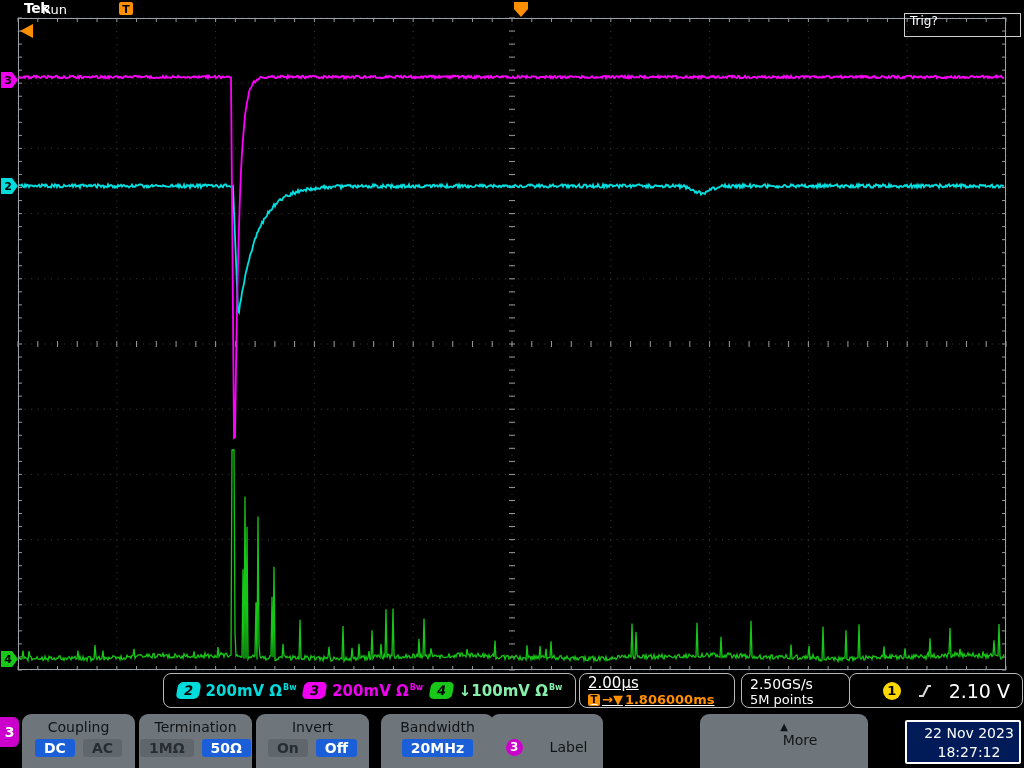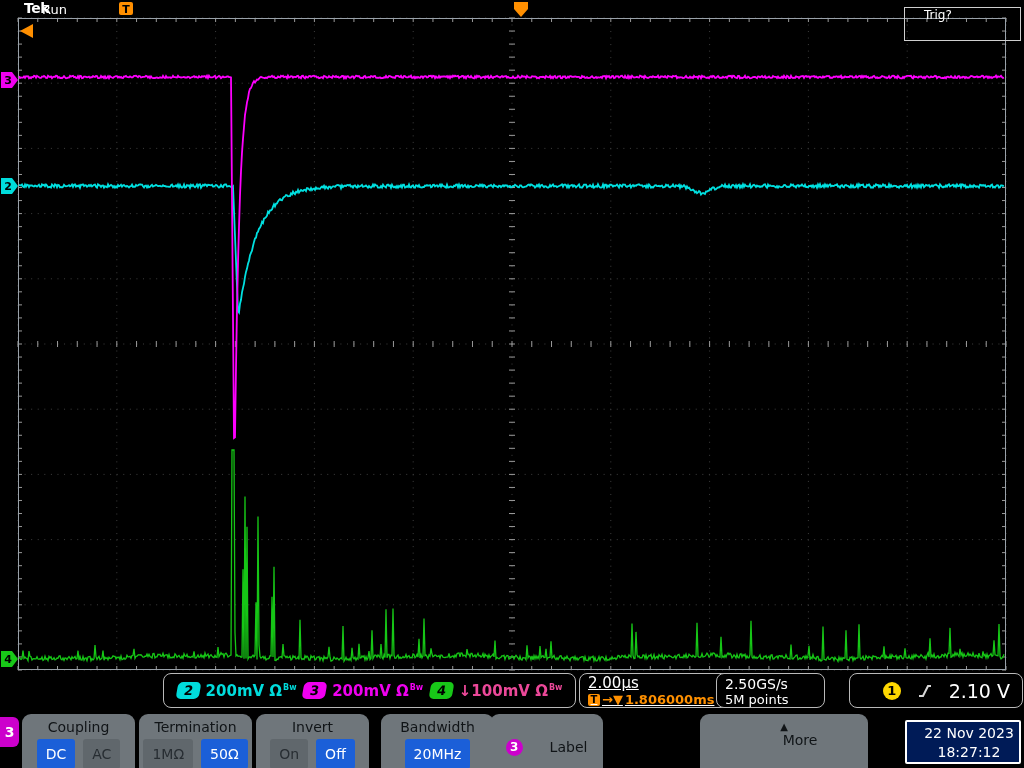--- a/index.html
+++ b/index.html
@@ -4,56 +4,56 @@
 <style>
   * { margin:0; padding:0; box-sizing:border-box; }
   html,body { width:1024px; height:768px; }
   body {
     background:#000; position:relative; overflow:hidden;
     font-family:"DejaVu Sans","Liberation Sans",sans-serif; color:#fff;
   }
   
   .hdr-logo { position:absolute; left:4px; top:0; font-size:14px; font-weight:900; letter-spacing:-0.5px;margin-left:20px; }
   .hdr-run  { position:absolute; left:42px; top:2px; font-size:13px; }
-  .trig-box { position:absolute; right:3px; top:7px; width:117px; height:34px;
-              border:1px solid #cfcfcf; font-size:12px; padding-left:19px; line-height:14px; }
+  .trig-box { position:absolute; right:3px; top:13px; width:117px; height:24px;
+              border:1px solid #cfcfcf; font-size:12px; padding-left:5px; line-height:14px; }
   
   #scope-svg { position:absolute; left:0; top:0; }
   
   .robox { position:absolute; top:673px; height:35px; border:1px solid #b9b9b9;
            border-radius:8px; background:#000; }
   #ch-readouts { left:163px; width:413px; display:flex; align-items:center;
                  justify-content:space-evenly; padding:0 6px; }
   .ch-group { display:flex; align-items:center; gap:6px; }
   .ch-badge { display:inline-block; min-width:23px; height:17px; border-radius:5px;
               color:#000; font-weight:bold; font-size:13px; text-align:center;
               line-height:17px; transform:skewX(-10deg); padding:0 3px; }
   .ch-val   { font-size:15px; font-weight:bold; white-space:nowrap; }
   .bw { font-size:8px; vertical-align:super; margin-left:1px; }
   #time-box { left:579px; width:156px; padding:1px 0 0 8px;text-decoration:underline; }
   .tb-scale { font-size:15px; line-height:16px; }
   .tb-delay { color:#ff9000; font-size:13px; font-weight:bold; display:flex;
               align-items:center; gap:2px; margin-top:1px; }
   .t-chip { background:#ff9000; color:#000; width:12px; height:12px; font-size:10px;
             line-height:12px; text-align:center; border-radius:2px; font-weight:bold; }
-  #rate-box { left:716px; width:109px; padding:2px 0 0 8px; }
+  #rate-box { left:741px; width:109px; padding:2px 0 0 8px; }
   .rate-l1 { font-size:14px; line-height:16px; }
   .rate-l2 { font-size:13px; line-height:15px; }
   #trig-readout { left:849px; width:174px; display:flex; align-items:center;
                   justify-content:flex-end; gap:16px; padding-right:12px; }
   .ch1-badge { width:18px; height:18px; border-radius:50%; background:#ffd800;
                color:#000; font-weight:bold; font-size:13px; text-align:center;
                line-height:18px; }
   .trig-level { font-size:19px; }
   
   .menu-btn { position:absolute; top:714px; height:66px; background:#6f767b;
               border-radius:9px 9px 0 0; color:#101417; }
   .btn-title { font-size:14px; text-align:center; margin-top:5px; color:#101417; }
   .btn-options { display:flex; justify-content:center; gap:8px; margin-top:4px; }
-  .opt { font-size:14px; padding:7px 9px; border-radius:3px; font-weight:normal;
+  .opt { font-size:14px; padding:1px 9px; border-radius:3px; font-weight:bold;
          background:#60676c; color:#272d32; }
   .opt.selected { background:#1b5fd8; color:#fff; }
   .label-row { display:flex; align-items:center; justify-content:center; gap:7px; height:100%; }
   .label-badge { width:17px; height:17px; border-radius:50%; color:#fff; font-weight:bold;
                  font-size:12px; text-align:center; line-height:17px; }
   .more-arrow { font-size:10px; text-align:center; margin-top:7px; color:#101417; }
   .side-tab { position:absolute; left:0; top:717px; width:19px; height:30px;
               border-radius:0 6px 6px 0; color:#fff; font-weight:bold; font-size:14px;
               text-align:center; line-height:30px; }
   #datetime-box { position:absolute; left:905px; top:720px; width:116px; height:44px;
@@ -417,21 +417,21 @@
     <span class="ch-group">
       <span class="ch-badge" style="background: rgb(0, 220, 220);">2</span>
       <span class="ch-val" style="color: rgb(0, 220, 220);">200mV Ω<span class="bw">Bw</span></span>
     </span>
     <span class="ch-group">
       <span class="ch-badge" style="background: rgb(240, 0, 240);">3</span>
       <span class="ch-val" style="color: rgb(240, 0, 240);">200mV Ω<span class="bw">Bw</span></span>
     </span>
     <span class="ch-group">
       <span class="ch-badge" style="background: rgb(24, 200, 24);">4</span>
-      <span class="ch-val" style="color: #ec4899;">↓100mV Ω<span class="bw">Bw</span></span>
+      <span class="ch-val" style="color: #86efac;">↓100mV Ω<span class="bw">Bw</span></span>
     </span>
   </div>
 
 <div class="robox" id="time-box">
   <div class="tb-scale">2.00µs</div>
   <div class="tb-delay">
     <span class="t-chip">T</span>
     <span>→▼</span>
     <span>1.806000ms</span>
   </div>

